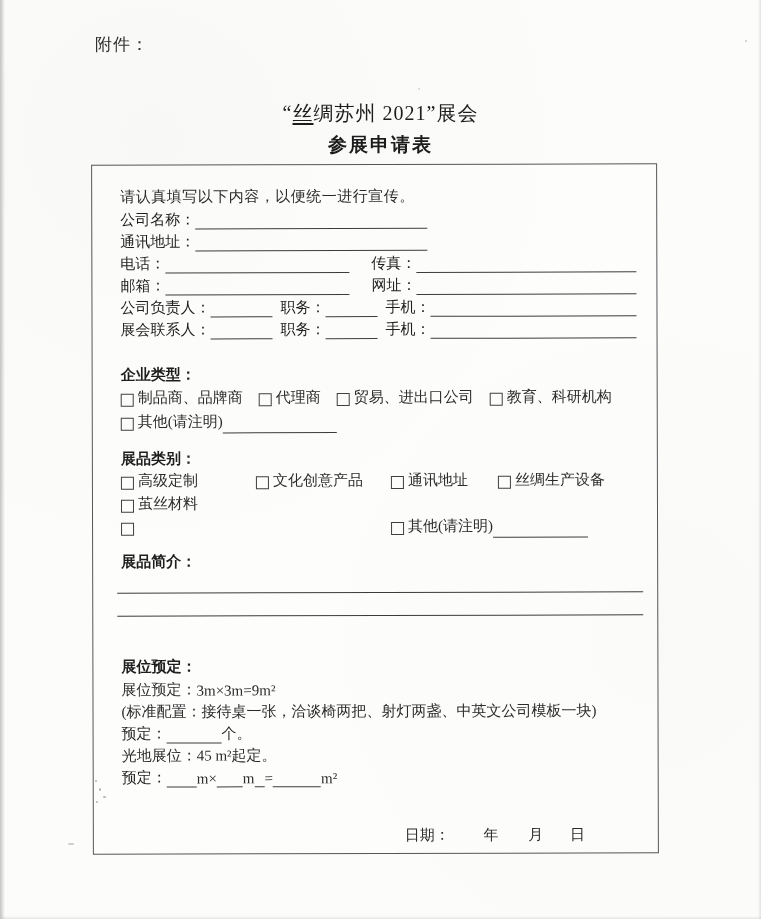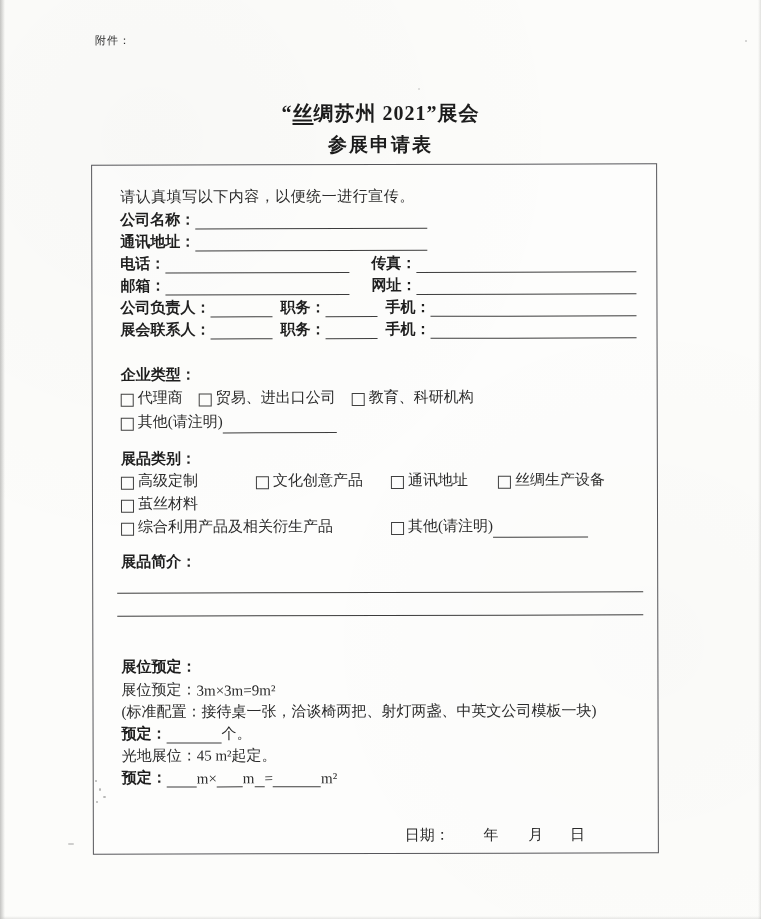--- a/index.html
+++ b/index.html
@@ -19,40 +19,40 @@
   }
   
   .edge-left{position:absolute;left:0;top:0;width:5px;height:100%;
     background:linear-gradient(to right, rgba(150,150,148,.55), rgba(150,150,148,0));}
   .edge-right{position:absolute;right:0;top:0;width:3px;height:100%;
     background:linear-gradient(to left, rgba(185,185,182,.4), rgba(185,185,182,0));}
   .edge-bottom{position:absolute;left:0;bottom:0;width:100%;height:3px;
     background:linear-gradient(to top, rgba(190,190,188,.35), rgba(190,190,188,0));}
   .speck{position:absolute;background:#8a8a8a;opacity:.65;border-radius:50%;}
 
-  .attach{position:absolute;left:95px;top:33px;font-size:11px;color:#2e2e2e;letter-spacing:1px;}
+  .attach{position:absolute;left:95px;top:33px;font-size:17px;color:#2e2e2e;letter-spacing:1px;}
 
   .title{position:absolute;left:0;top:100px;width:100%;text-align:center;
-    font-size:20px;font-weight:700;color:#1c1c1c;letter-spacing:1px;}
+    font-size:20px;font-weight:400;color:#1c1c1c;letter-spacing:1px;}
   .title .u{text-decoration:underline;text-underline-offset:3px;}
   .subtitle{position:absolute;left:0;top:132px;width:100%;text-align:center;
     font-size:19px;font-weight:700;color:#1c1c1c;letter-spacing:2px;}
 
   .formbox{
     position:absolute;left:92px;top:164px;width:566px;height:690px;
     border:1px solid #56565a;box-sizing:border-box;
     padding:20px 20px 0 28px;
     transform:rotate(-0.15deg);
     background:rgba(255,255,255,.35);
   }
   .line{font-size:15px;line-height:22px;}
   .intro{letter-spacing:.5px;}
 
   .frow{display:flex;align-items:flex-end;height:22px;font-size:15px;}
-  .lbl{font-weight:700;color:#1e1e1e;white-space:nowrap;flex:0 0 auto;}
+  .lbl{font-weight:400;color:#1e1e1e;white-space:nowrap;flex:0 0 auto;}
   .blank{border-bottom:1px solid #3c3c3c;height:15px;flex:0 0 auto;}
   .blank.grow{flex:1 1 auto;}
   .w232{width:232px;} .w184{width:184px;} .w62{width:62px;} .w52{width:52px;}
   .w114{width:114px;} .w95{width:95px;} .w55{width:55px;}
   .w30{width:30px;} .w26{width:26px;} .w10{width:10px;} .w48{width:48px;}
   .ml22{margin-left:22px;} .ml8{margin-left:8px;}
 
   .sec-head{font-weight:700;font-size:15px;line-height:22px;color:#1e1e1e;}
   .mt-et{margin-top:24px;}
   .opt-row{display:flex;gap:16px;font-size:15px;line-height:24px;align-items:flex-end;}
@@ -127,20 +127,24 @@
       <span class="lbl ml8">职务：</span>
       <span class="blank w52"></span>
       <span class="lbl ml8">手机：</span>
       <span class="blank grow"></span>
     </div>
 
     <div class="sec-head mt-et">企业类型：</div>
     <div class="opt-row">
       <span class="opt">
           <span class="cb"></span>
+          <span>制品商、品牌商</span>
+        </span>
+      <span class="opt">
+          <span class="cb"></span>
           <span>代理商</span>
         </span>
       <span class="opt">
           <span class="cb"></span>
           <span>贸易、进出口公司</span>
         </span>
       <span class="opt">
           <span class="cb"></span>
           <span>教育、科研机构</span>
         </span>
@@ -172,21 +176,20 @@
           <span class="cb"></span>
           <span>丝绸生产设备</span>
         </span>
       <span class="opt">
           <span class="cb"></span>
           <span>茧丝材料</span>
         </span>
 
       <span class="opt span12">
           <span class="cb"></span>
-          <span>综合利用产品及相关衍生产品</span>
         </span>
       <span class="opt span34">
           <span class="cb"></span>
           <span>其他(请注明)</span>
           <span class="blank w95"></span>
         </span>
     </div>
 
     <div class="sec-head mt-intro">展品简介：</div>
     <div class="ruled1"></div>

